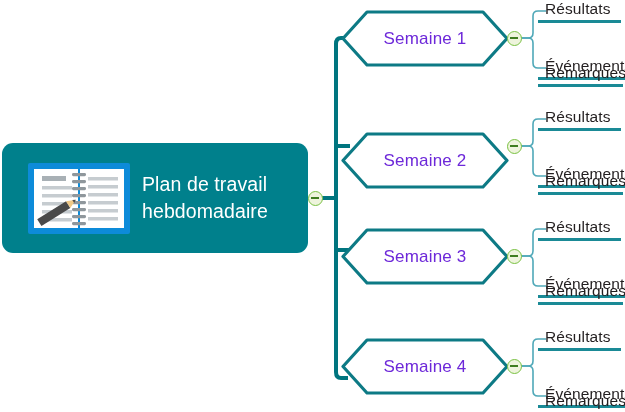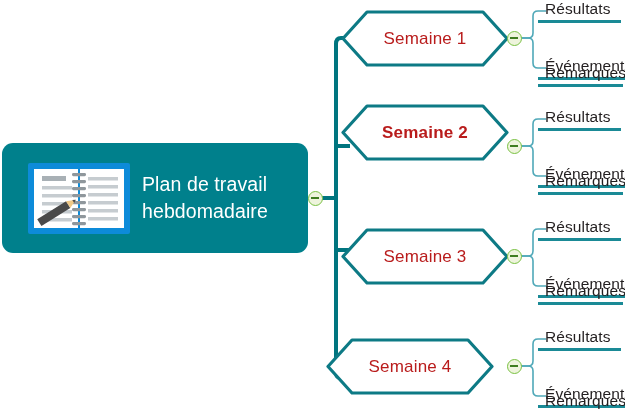--- a/index.html
+++ b/index.html
@@ -65,21 +65,21 @@
     display: block;
   }
   .hex-label {
     position: absolute;
     left: 0; top: 0;
     width: 168px;
     height: 59px;
     display: flex;
     align-items: center;
     justify-content: center;
-    color: #b91c1c;
+    color: #6d28d9;
     font-size: 17px;
     letter-spacing: 0.2px;
   }
 
   
   .leaf {
     position: absolute;
     height: 26px;
     white-space: nowrap;
   }
@@ -217,21 +217,21 @@
   <span class="leaf-text">Événements</span>
   <span class="leaf-underline" style="width:87px;"></span>
 </div>
 <div class="leaf" style="left:538px; top:55px; top:56px;"></div>
 
 <div class="leaf" style="left:538px; top:58px;">
   <span class="leaf-text" style="top:4px;">Remarques</span>
   <span class="leaf-underline" style="width:85px; top:26px;"></span>
 </div>
 
-<div class="hex-node" style="left:341px; top:103px;font-weight:bold;">
+<div class="hex-node" style="left:341px; top:131px;">
   <svg class="hex-svg" viewBox="0 0 168 59" xmlns="http://www.w3.org/2000/svg">
     <polygon points="2,29.5 26,3 142,3 166,29.5 142,56 26,56" fill="#ffffff" stroke="#0d7a85" stroke-width="3.2" stroke-linejoin="round"></polygon>
   </svg>
   <div class="hex-label">Semaine 2</div>
 </div>
 <div class="toggle" style="left:507px; top:139px;"></div>
 
 <div class="leaf" style="left:538px; top:106px;">
   <span class="leaf-text">Résultats</span>
   <span class="leaf-underline" style="width:83px;"></span>
@@ -259,21 +259,21 @@
 </div>
 <div class="leaf" style="left:538px; top:273px;">
   <span class="leaf-text">Événements</span>
   <span class="leaf-underline" style="width:87px;"></span>
 </div>
 <div class="leaf" style="left:538px; top:276px;">
   <span class="leaf-text" style="top:4px;">Remarques</span>
   <span class="leaf-underline" style="width:85px; top:26px;"></span>
 </div>
 
-<div class="hex-node" style="left:326px; top:337px;text-decoration:underline;">
+<div class="hex-node" style="left:341px; top:337px;text-decoration:underline;">
   <svg class="hex-svg" viewBox="0 0 168 59" xmlns="http://www.w3.org/2000/svg">
     <polygon points="2,29.5 26,3 142,3 166,29.5 142,56 26,56" fill="#ffffff" stroke="#0d7a85" stroke-width="3.2" stroke-linejoin="round"></polygon>
   </svg>
   <div class="hex-label">Semaine 4</div>
 </div>
 <div class="toggle" style="left:507px; top:359px;"></div>
 
 <div class="leaf" style="left:538px; top:326px;">
   <span class="leaf-text">Résultats</span>
   <span class="leaf-underline" style="width:83px;"></span>

